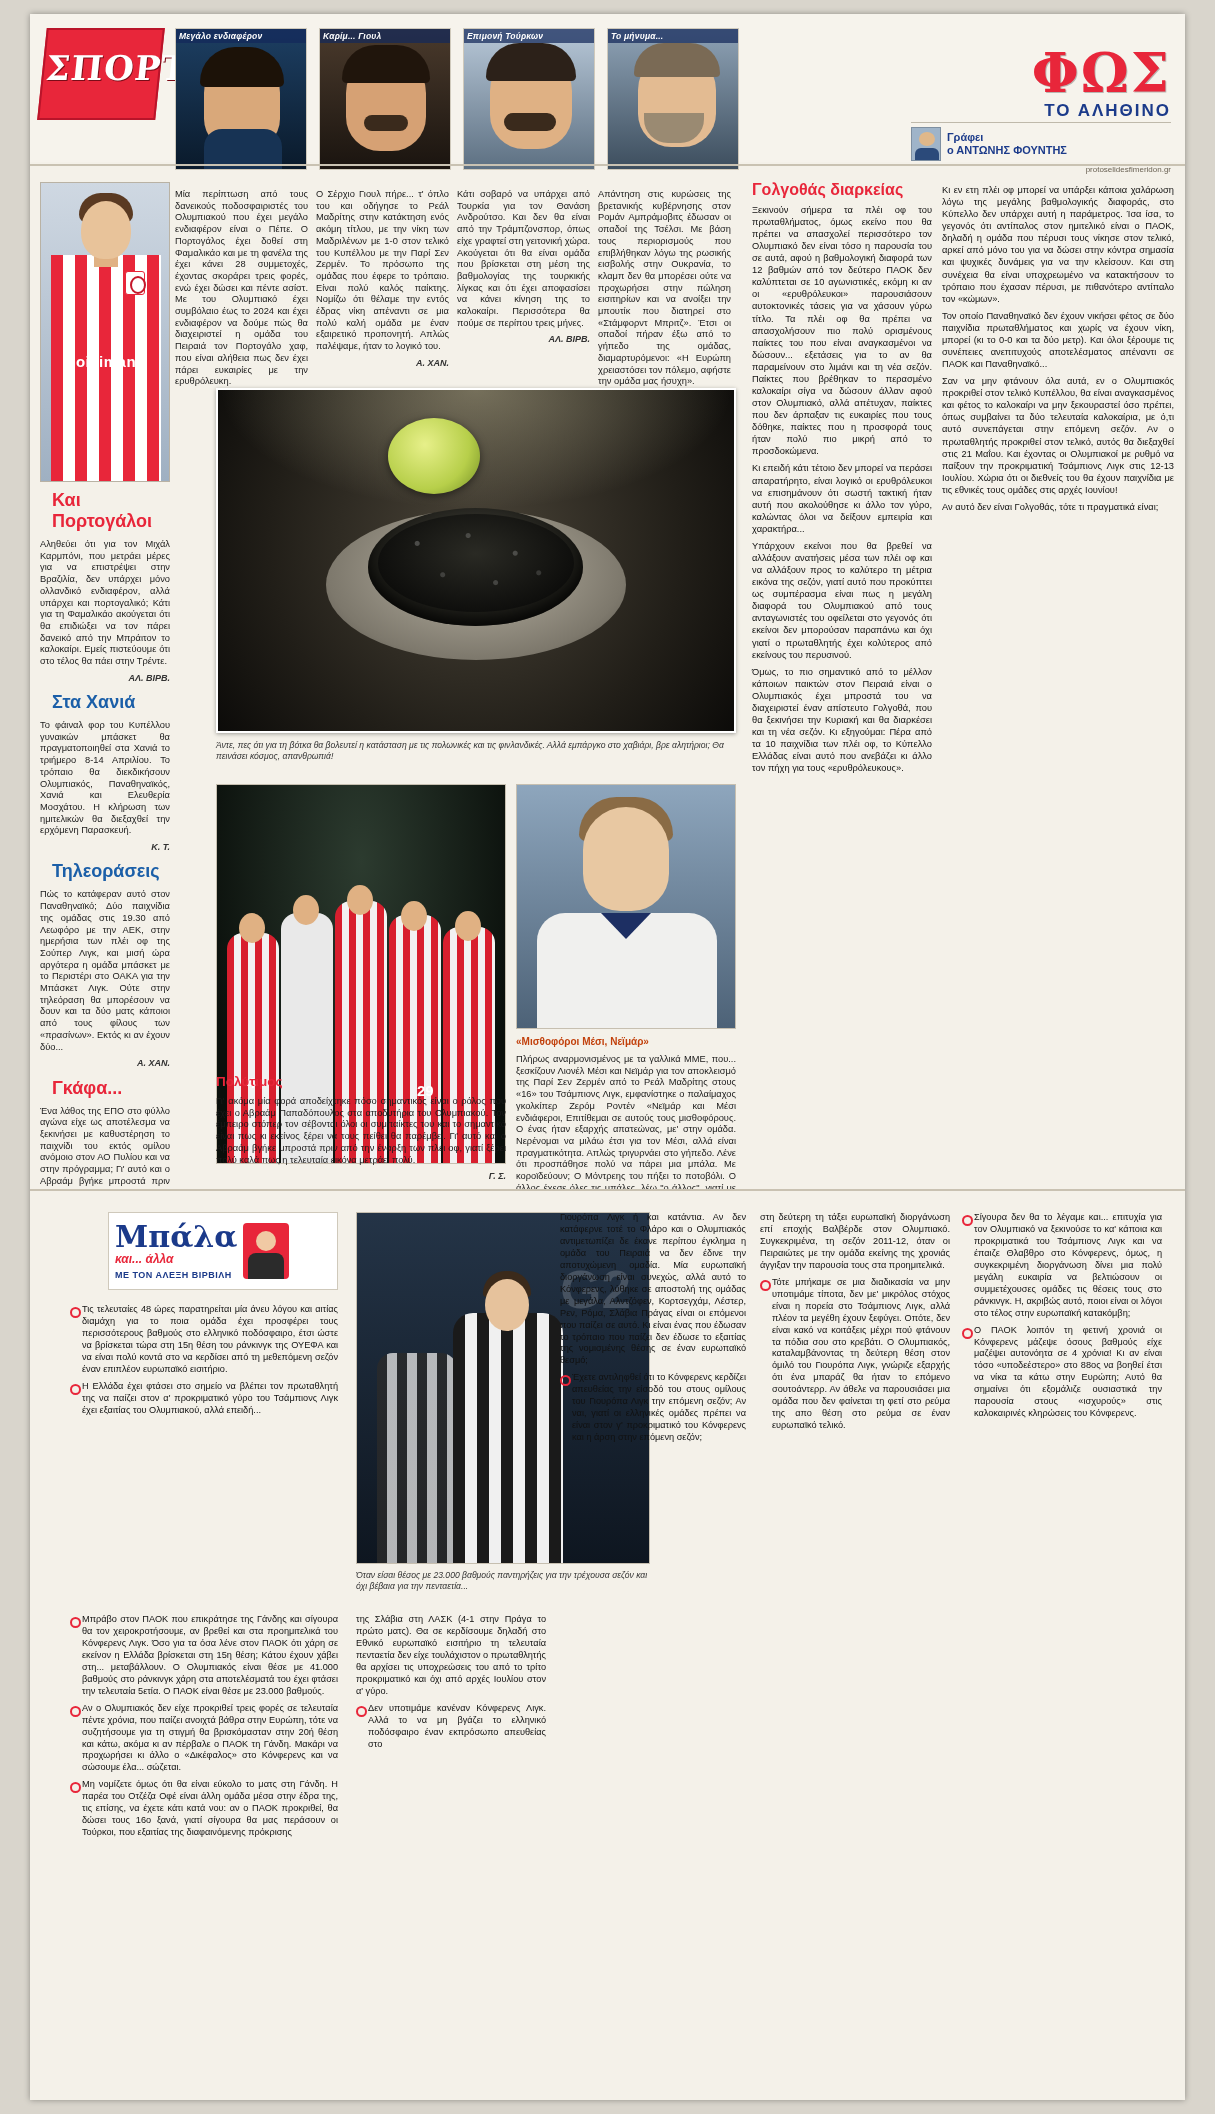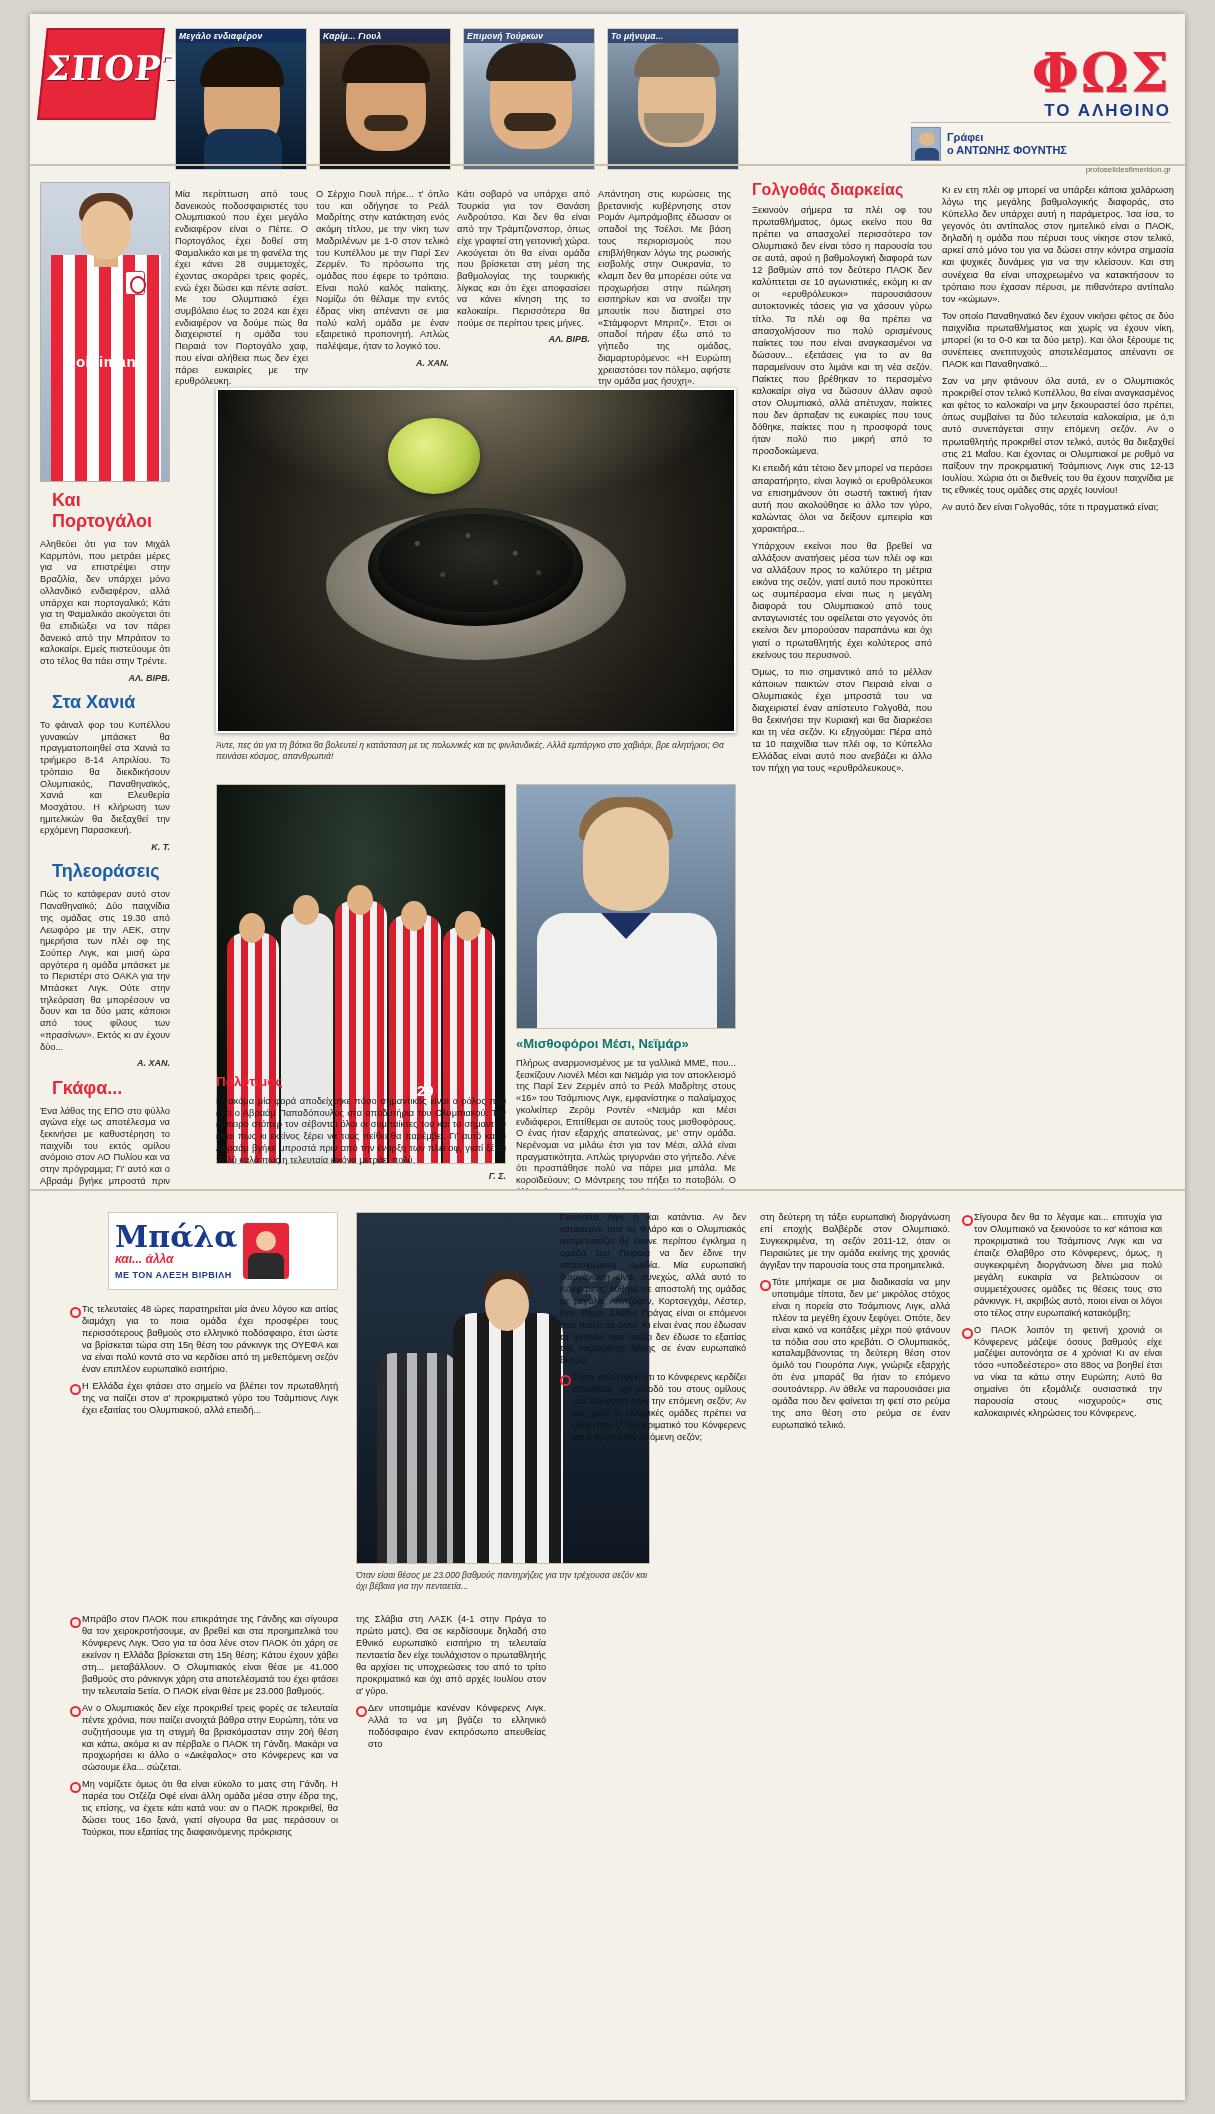--- a/index.html
+++ b/index.html
@@ -137,21 +137,21 @@
     position: absolute; left: 186px; top: 770px; width: 290px; height: 380px;
     background: linear-gradient(#1d2b22, #0d150f); border: 1px solid #c6bfb0; overflow: hidden;
   }
   .tp-crowd { position: absolute; inset: 0; background: radial-gradient(ellipse at 50% 20%, #2c3b2f, #0a0f0b 80%); }
   .tp-p { position: absolute; bottom: 0; width: 52px; height: 250px; border-radius: 16px 16px 0 0; }
   .tp-red { background: repeating-linear-gradient(90deg,#d81f2e 0 7px,#f2f2f2 7px 14px); }
   .tp-wht { background: #e9e9e9; }
   .tp-head { position: absolute; width: 26px; height: 30px; border-radius: 50%; background: #e0b183; }
   .num { position: absolute; color: #fff; font-weight: bold; font-size: 15px; }
 
-  .blue-head { font-size: 13px; font-weight: bold; color: #0f766e; margin: 0 0 4px 0; }
+  .blue-head { font-size: 10px; font-weight: bold; color: #c2410c; margin: 0 0 4px 0; }
   .red-head { font-size: 13.5px; font-weight: bold; color: #e8263a; margin: 0 0 4px 0; }
 
   
   .portrait2 {
     position: absolute; left: 486px; top: 770px; width: 220px; height: 245px;
     background: linear-gradient(#8ea6bd, #4d6277); border: 1px solid #c6bfb0; overflow: hidden;
   }
   .p2-head { position: absolute; left: 66px; top: 22px; width: 86px; height: 104px; background: #e8c8a2; border-radius: 46px 46px 40px 40px; }
   .p2-hair { position: absolute; left: 62px; top: 12px; width: 94px; height: 44px; background: #8a6b45; border-radius: 46px 46px 8px 8px; }
   .p2-body { position: absolute; left: 20px; top: 128px; width: 180px; height: 120px; background: #f0f0ee; border-radius: 28px 28px 0 0; }

